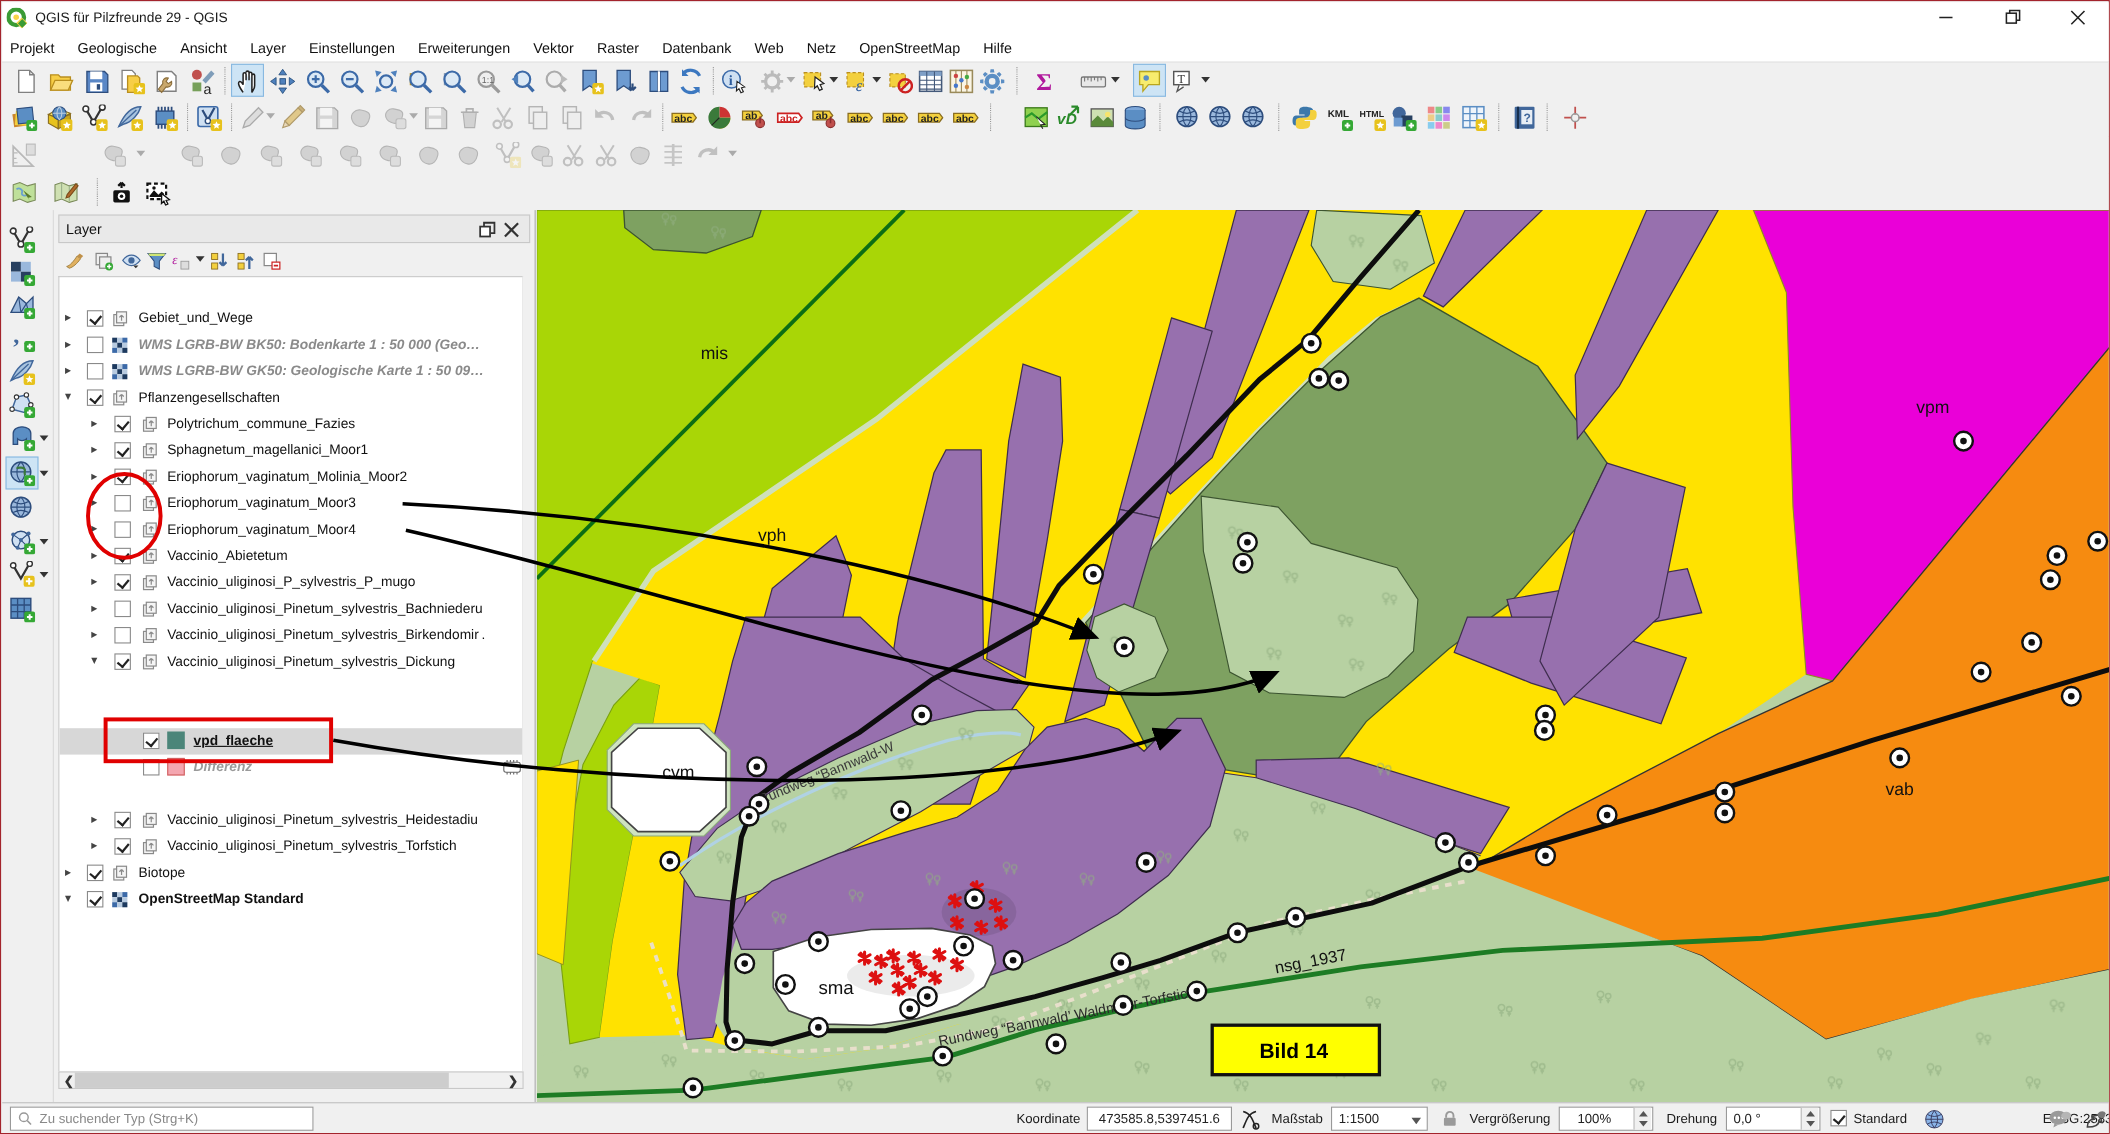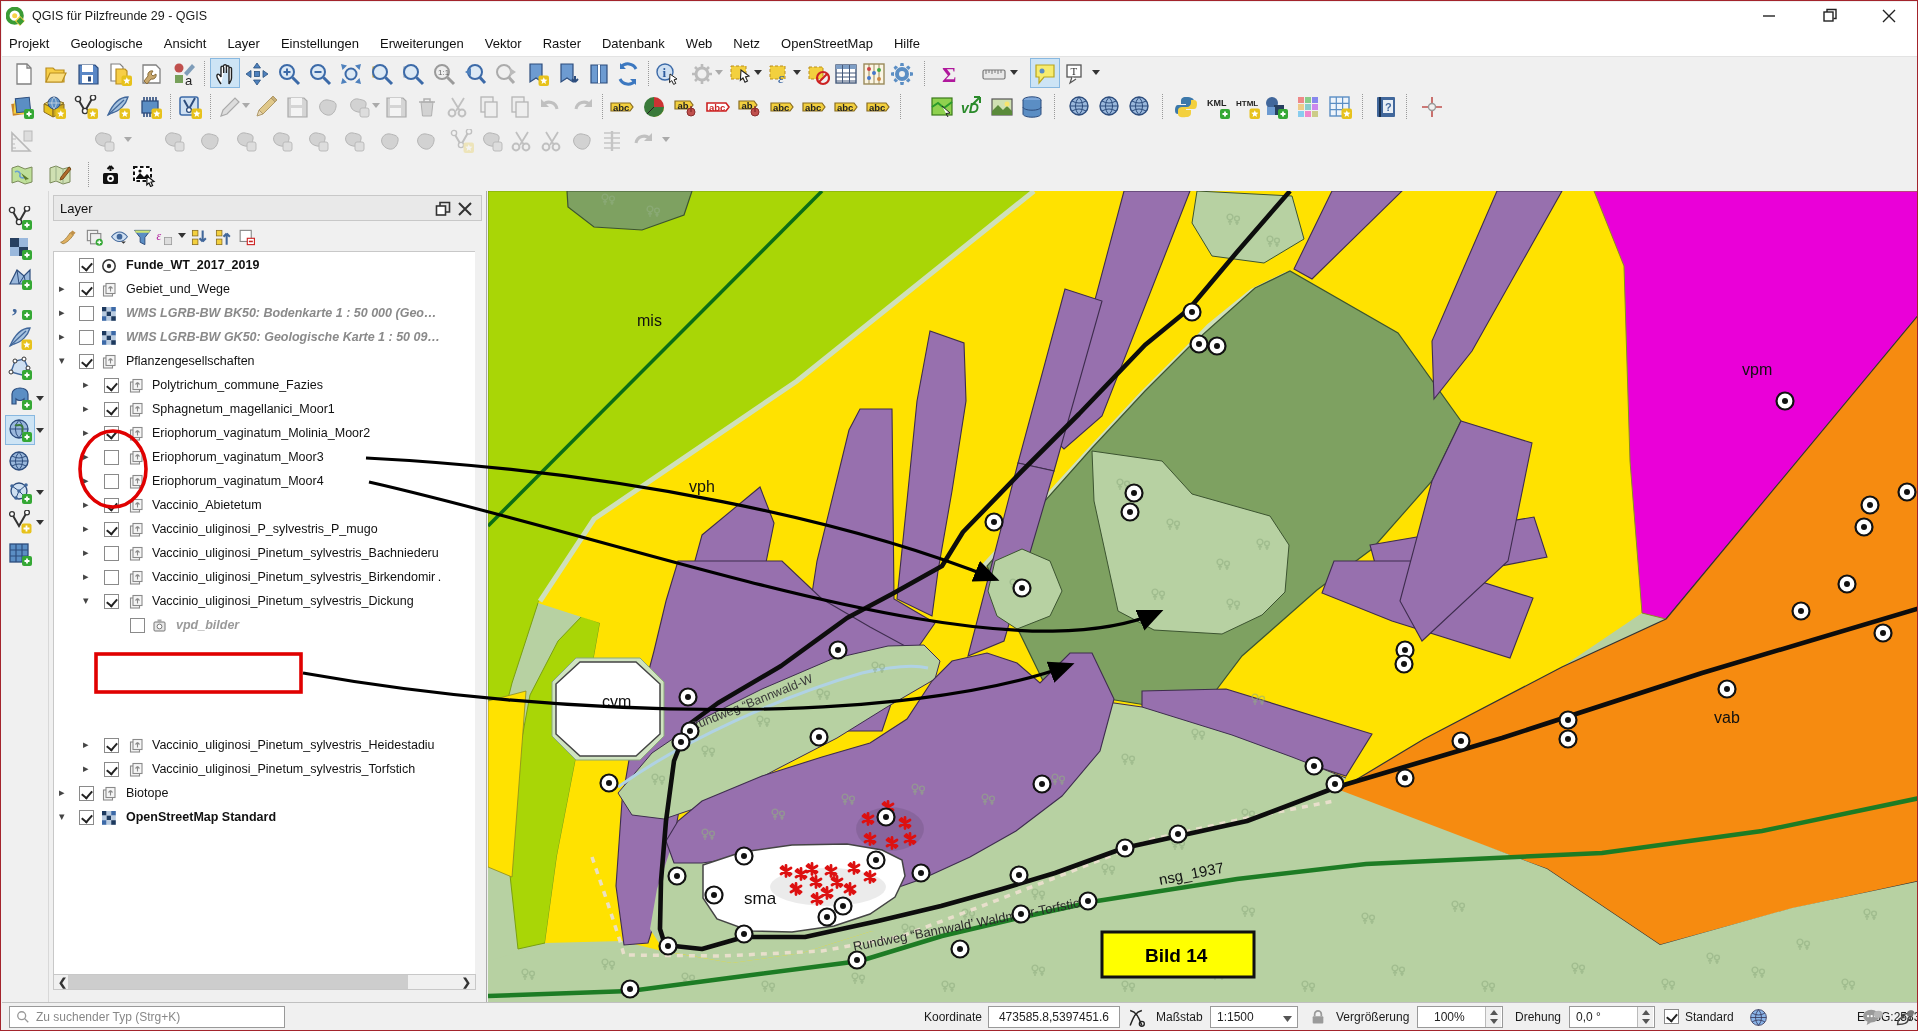--- a/index.html
+++ b/index.html
@@ -962,28 +962,20 @@
           <use href="#p-exp"></use>
         </svg>
       <svg class="pi" style="left:161px">
           <use href="#p-coll"></use>
         </svg>
       <svg class="pi" style="left:184px">
           <use href="#p-rem"></use>
         </svg>
     </div>
     <div id="tree">
-      <div class="trow" style="top:2px">
-          <i class="cb on" style="left:25px"></i>
-          <svg class="licon" style="left:47px" viewBox="0 0 16 16">
-            <circle cx="8" cy="8" r="6.2" fill="none" stroke="#333" stroke-width="1.5"></circle>
-            <circle cx="8" cy="8" r="2.2" fill="#333"></circle>
-          </svg>
-          <b class="ltext" style="left:72px">Funde_WT_2017_2019</b>
-        </div>
       <div class="trow" style="top:26px">
           <span class="exp" style="left:5px">▸</span>
           <i class="cb on" style="left:25px"></i>
           <svg class="licon" style="left:47px">
             <use href="#g-group"></use>
           </svg>
           <span class="ltext" style="left:72px">Gebiet_und_Wege</span>
         </div>
       <div class="trow" style="top:50px">
           <span class="exp" style="left:5px">▸</span>
@@ -1082,26 +1074,33 @@
           <span class="ltext" style="left:98px">Vaccinio_uliginosi_Pinetum_sylvestris_Birkendomir .</span>
         </div>
       <div class="trow" style="top:338px">
           <span class="exp" style="left:29px">▾</span>
           <i class="cb on" style="left:50px"></i>
           <svg class="licon" style="left:74px">
             <use href="#g-group"></use>
           </svg>
           <span class="ltext" style="left:98px">Vaccinio_uliginosi_Pinetum_sylvestris_Dickung</span>
         </div>
-      <div class="trow" style="top:362px">
+      <div class="trow sel" style="top:410px">
+          <i class="cb on" style="left:76px"></i>
+          <i style="position:absolute;left:98px;top:3px;width:16px;height:16px;background:#4b8579"></i>
+          <span class="ltext" style="left:122px;font-weight:bold;text-decoration:underline">vpd_flaeche</span>
+        </div>
+      <div class="trow" style="top:434px">
           <i class="cb" style="left:76px"></i>
-          <svg class="licon" style="left:98px">
-            <use href="#g-cam"></use>
-          </svg>
-          <span class="ltext itg" style="left:122px"><b><i>vpd_bilder</i></b></span>
+          <i style="position:absolute;left:98px;top:3px;width:16px;height:16px;background:#f4a6b0;border:1px solid #d06060"></i>
+          <span class="ltext itg" style="left:122px"><b><i>Differenz</i></b></span>
+          <svg style="position:absolute;left:403px;top:4px" width="17" height="15" viewBox="0 0 17 15">
+            <rect x="1" y="3" width="15" height="9" rx="2" fill="#fff" stroke="#666"></rect>
+            <path d="M4 3V1M7 3V1M10 3V1M13 3V1M4 14v-2M7 14v-2M10 14v-2M13 14v-2" stroke="#666"></path>
+          </svg>
         </div>
       <div class="trow" style="top:482px">
           <span class="exp" style="left:29px">▸</span>
           <i class="cb on" style="left:50px"></i>
           <svg class="licon" style="left:74px">
             <use href="#g-group"></use>
           </svg>
           <span class="ltext" style="left:98px">Vaccinio_uliginosi_Pinetum_sylvestris_Heidestadiu </span>
         </div>
       <div class="trow" style="top:506px">

